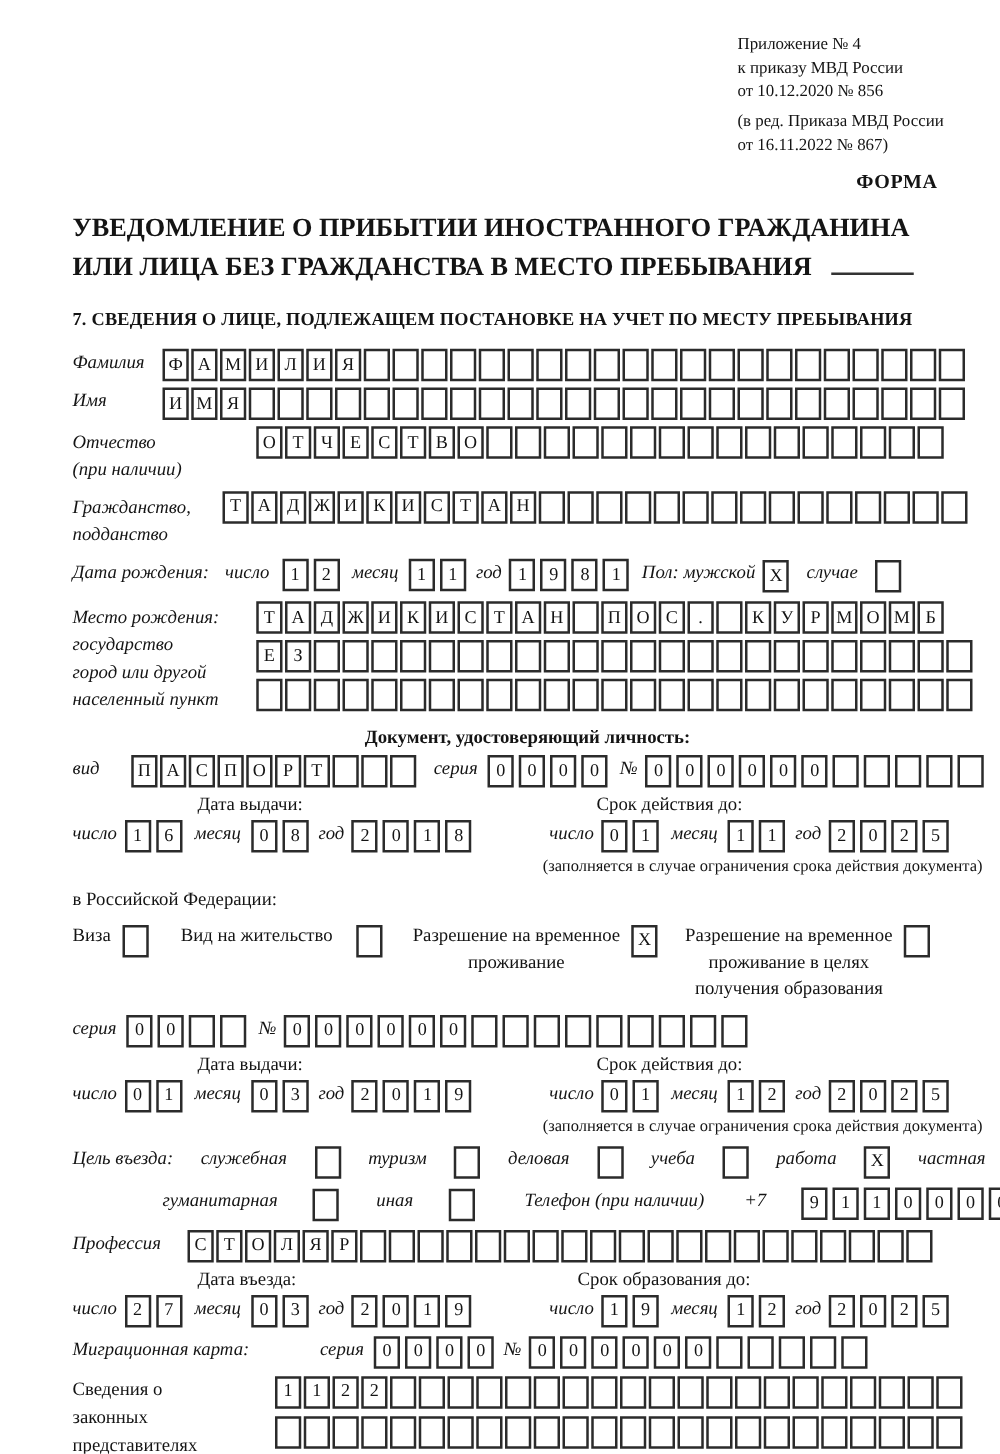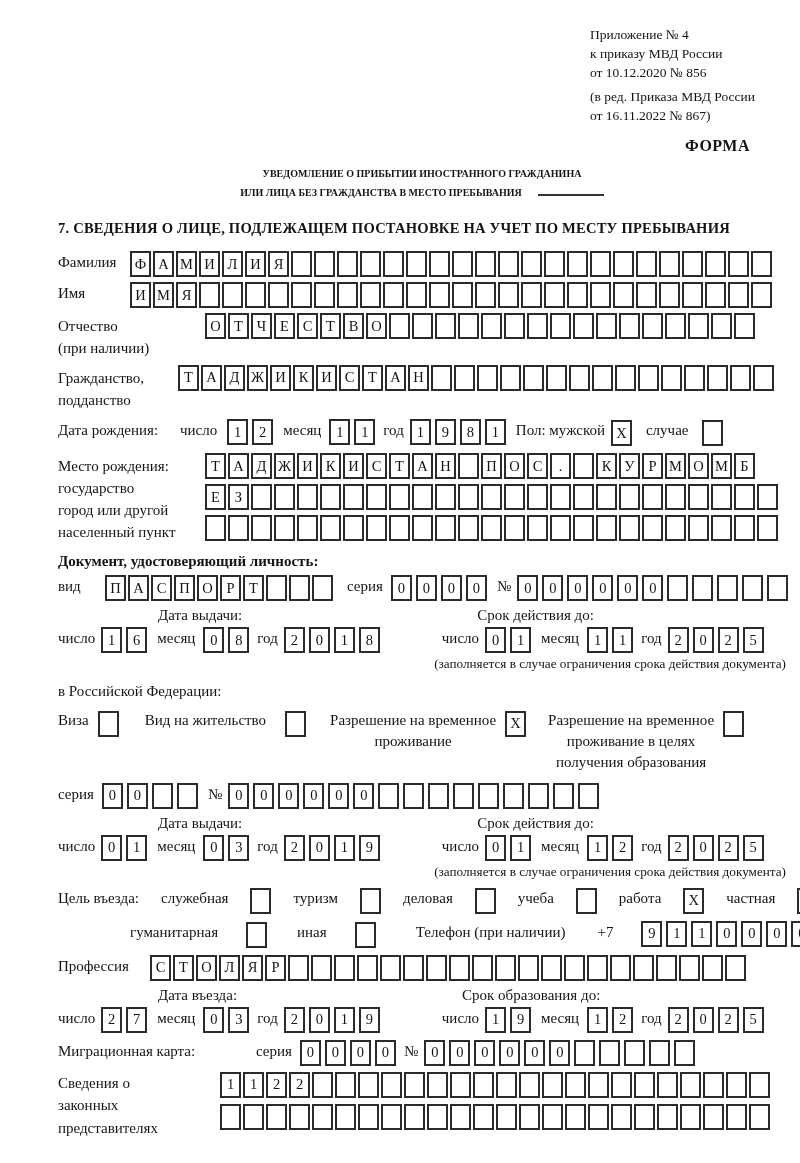--- a/index.html
+++ b/index.html
@@ -9,41 +9,41 @@
     font-family:"Liberation Serif","DejaVu Serif",serif;
     color:#141414; font-size:15px;
   }
   .page { padding:26px 14px 0 58px; }
 
   
   .appx { width:196px; margin-left:auto; line-height:1.4; font-size:13.5px; }
   .appx .ed { margin-top:5px; }
   .forma { text-align:right; font-weight:bold; font-size:16px; letter-spacing:.5px; margin:12px 36px 0 0; }
 
-  .title { text-align:center; font-weight:bold; font-size:10px; line-height:1.45; margin-top:12px; }
+  .title { text-align:left; font-weight:bold; font-size:21px; line-height:1.45; margin-top:12px; }
   .title .uline { display:inline-block; width:66px; border-bottom:2px solid #333; height:14px; margin-left:16px; }
 
   .sect { font-weight:bold; font-size:14.6px; margin-top:20px; letter-spacing:.2px; }
 
   
   .frow { display:flex; align-items:flex-start; margin-top:5px; }
-  .lab { flex:none; padding-top:3px; }
+  .lab { flex:none; padding-top:3px;font-style:italic; }
   .w72{width:72px} .w147{width:147px} .w120{width:120px} .w47{width:47px} .w92{width:92px} .w180{width:180px}
   .cells { display:inline-flex; gap:2px; flex:none; }
   .cells.g4 { gap:4px; }
   .cell, .cbox {
     flex:none; width:21px; height:26px; border:2px solid #2b2b2b;
     display:inline-flex; align-items:center; justify-content:center;
     font-size:14.5px; background:#fff;
   }
   .cbox { margin-top:1px; }
   .ml6{margin-left:6px} .ml8{margin-left:8px} .ml10{margin-left:10px} .ml14{margin-left:14px} .ml18{margin-left:18px}
   .sub { line-height:1.45; }
 
-  .center-bold { font-weight:bold; margin-top:8px; }
+  .center-bold { text-align:center; font-weight:bold; margin-top:8px; }
 
   .hdrs { display:flex; margin-top:6px; }
   .dgroup { display:flex; align-items:flex-start; }
   .dgroup .lab { padding-top:3px; }
   .note-right { text-align:right; font-size:13.2px; margin-top:3px; }
 
   .intro { margin-top:8px; line-height:1.55; }
 
   .opts { display:flex; align-items:flex-start; margin-top:6px; gap:12px;font-family:Liberation Serif, serif; }
   .opt { display:flex; align-items:flex-start; gap:9px; }

